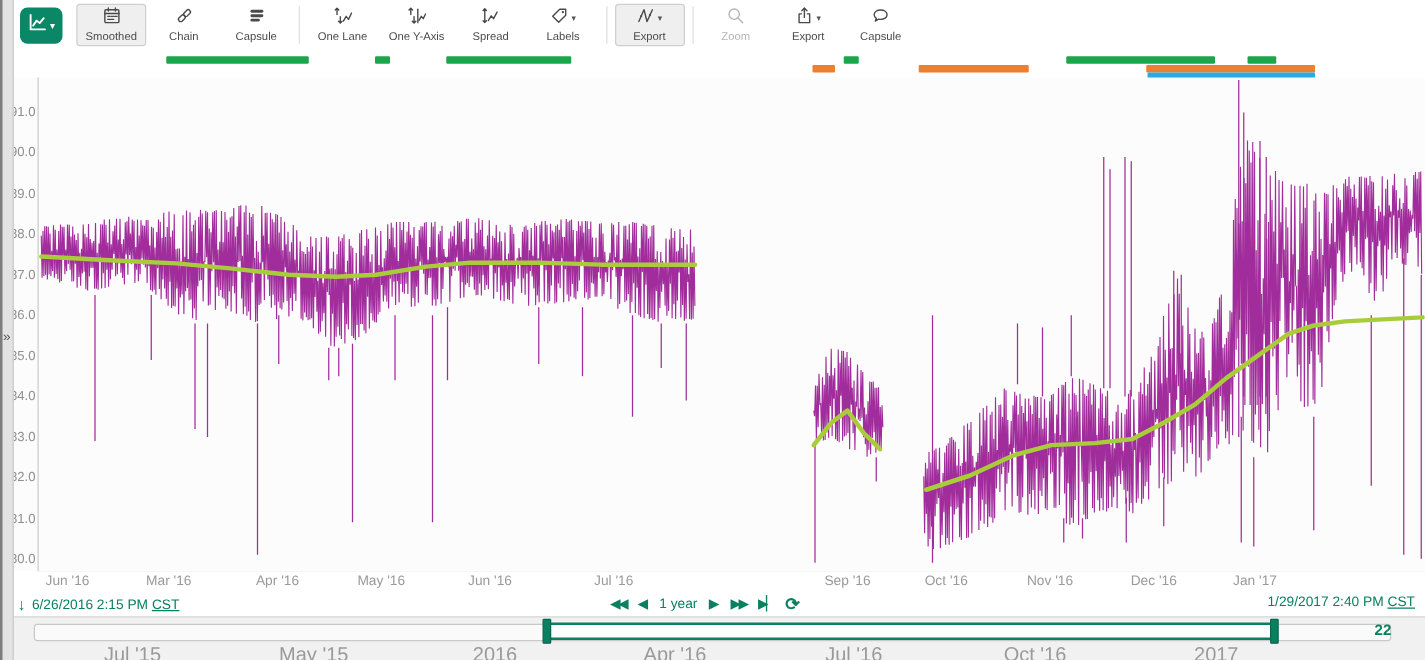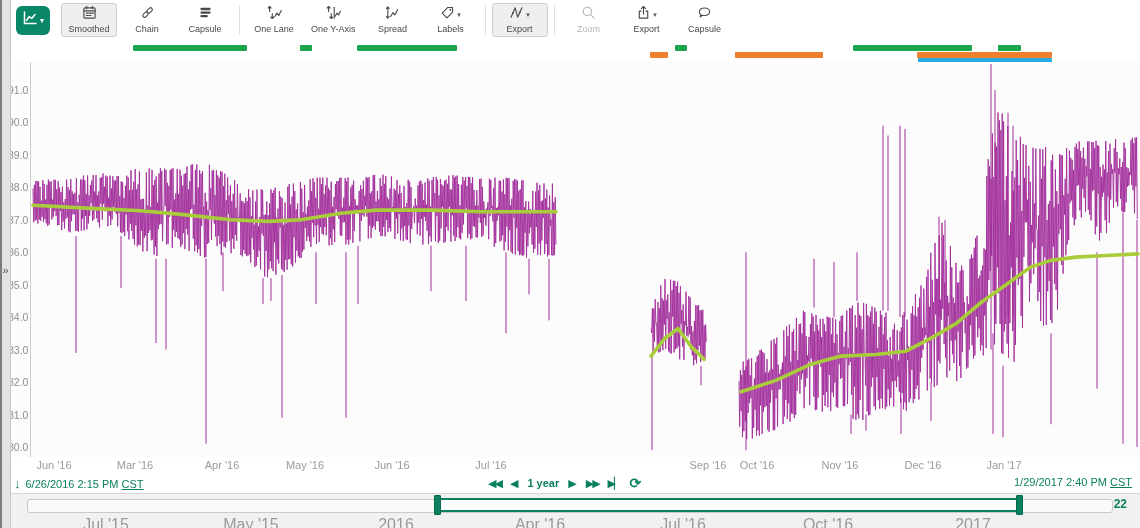--- a/index.html
+++ b/index.html
@@ -46,30 +46,30 @@
   .xtick{position:absolute;top:2px;transform:translateX(-50%);font-size:11px;color:#9a9a9a;white-space:nowrap;}
   
   .range-bar{position:absolute;left:8px;top:473px;right:0;height:20px;background:#fff;font-size:11px;}
   .range-start{position:absolute;left:6px;top:3px;display:flex;align-items:center;gap:5px;}
   .range-end{position:absolute;right:8px;top:3px;}
   .tealtxt{color:#0b8060;}
   .tz{text-decoration:underline;}
   .range-nav{position:absolute;left:480px;top:1px;display:flex;align-items:center;gap:9px;color:#0b8060;}
   .nav-btn{cursor:pointer;font-size:11px;letter-spacing:-2px;line-height:18px;}
   .nav-btn.single{letter-spacing:0;}
-  .nav-lbl{font-size:11px;font-weight:700;letter-spacing:0;}
+  .nav-lbl{font-size:11px;font-weight:400;letter-spacing:0;}
   .nav-refresh{font-size:14px;font-weight:bold;letter-spacing:0;line-height:16px;}
   .dl-arrow{font-size:13px;font-weight:bold;cursor:pointer;}
   
   .scrubber{position:absolute;left:8px;top:493px;right:0;height:35px;background:#f1f1f1;border-top:1px solid #d6d6d6;}
   .track{position:absolute;top:5px;height:12px;background:#fafafa;border:1px solid #c9c9c9;border-radius:3px;}
   .selection{position:absolute;top:4px;height:10px;background:#fdfdfd;border:2px solid #0b8060;border-radius:1px;cursor:grab;}
   .handle{position:absolute;top:1px;width:5px;height:18px;background:#0b8060;border:1px solid #056a4f;border-radius:1px;cursor:ew-resize;}
   .stick{position:absolute;top:22px;transform:translateX(-50%);font-size:16px;color:#9a9a9a;white-space:nowrap;}
-  .cal22{position:absolute;right:13px;top:3px;color:#0b8060;font-size:12px;font-weight:bold;cursor:pointer;}
+  .cal22{position:absolute;right:27px;top:3px;color:#0b8060;font-size:12px;font-weight:bold;cursor:pointer;}
 </style>
 </head>
 <body>
 
 <div class="side-strip"></div>
 <div class="expand-handle">»</div>
 
 <div class="toolbar">
   <div class="tools-btn">
     <span>
@@ -297,21 +297,21 @@
 </div>
 
 <div class="xaxis" id="xaxis">
     <div class="xtick" style="left: 46px;">Jun '16</div>
     <div class="xtick" style="left: 127px;">Mar '16</div>
     <div class="xtick" style="left: 214px;">Apr '16</div>
     <div class="xtick" style="left: 297px;">May '16</div>
     <div class="xtick" style="left: 384px;">Jun '16</div>
     <div class="xtick" style="left: 483px;">Jul '16</div>
     <div class="xtick" style="left: 578px; margin-top: 36px;">Aug '16</div>
-    <div class="xtick" style="left: 670px; margin-left: 30px;">Sep '16</div>
+    <div class="xtick" style="left: 670px;">Sep '16</div>
     <div class="xtick" style="left: 749px;">Oct '16</div>
     <div class="xtick" style="left: 832px;">Nov '16</div>
     <div class="xtick" style="left: 915px;">Dec '16</div>
     <div class="xtick" style="left: 996px;">Jan '17</div>
   </div>
 
 <div class="range-bar">
   <div class="range-start">
     <span class="tealtxt dl-arrow">↓</span>
     <span class="tealtxt"><span>6/26/2016 2:15 PM</span> <span class="tz">CST</span></span>

